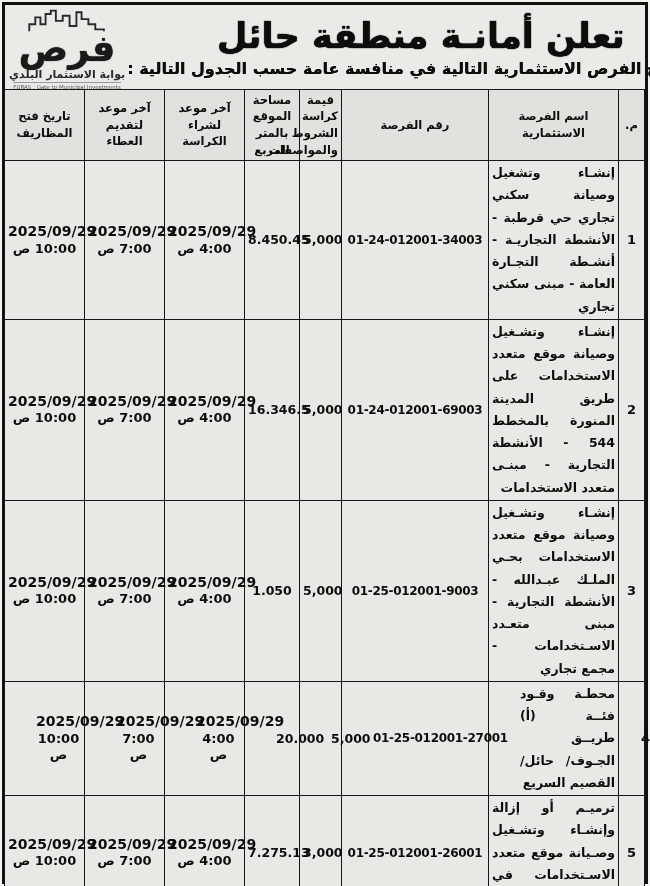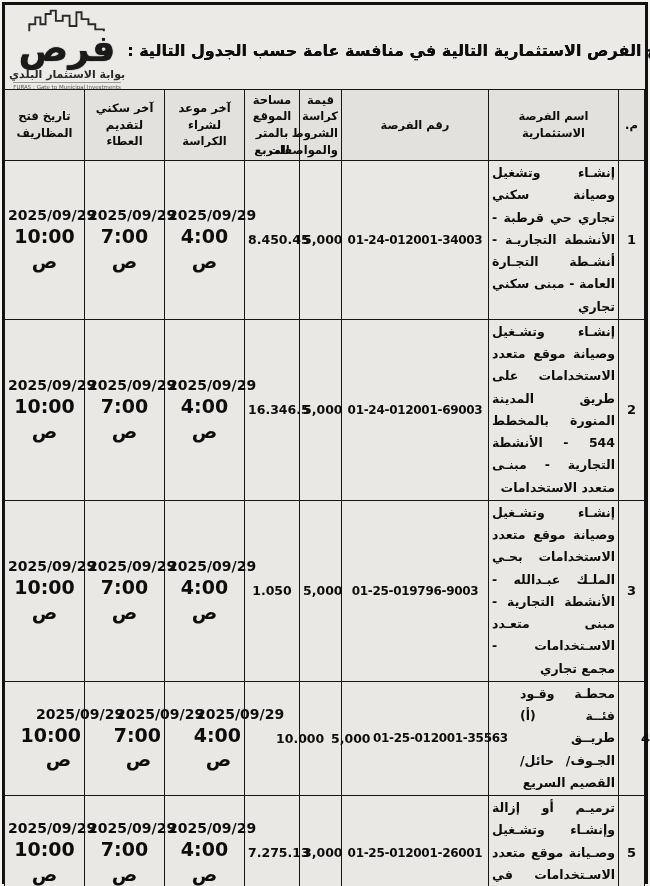--- a/index.html
+++ b/index.html
@@ -37,21 +37,21 @@
   table.opps th{background:#e2e1dd;font-size:11.5px;line-height:1.45;text-align:center;height:68px;}
   col.c-no{width:26px;}  col.c-name{width:130px;} col.c-opp{width:147px;}
   col.c-val{width:42px;} col.c-area{width:55px;}  col.c-buy{width:80px;}
   col.c-bid{width:80px;} col.c-open{width:80px;}
   td.no{ text-align:center;font-size:13px;}
   td.name{font-size:12.5px;line-height:1.78;text-align:justify;text-justify:inter-word;padding:2px 6px;}
   td.opp{ text-align:center;font-size:12px;direction:ltr;letter-spacing:-.3px;white-space:nowrap;}
   td.val, td.area{text-align:center;font-size:12.5px;direction:ltr;}
   td.date{text-align:center;font-size:14px;line-height:1.3;}
   td.date .d{direction:ltr;display:block;white-space:nowrap;}
-  td.date .t{display:block;font-size:19px;}
+  td.date .t{display:block;font-size:13px;}
   tr.r1 td{height:98px;} tr.r2 td{height:135px;} tr.r3 td{height:135px;}
   tr.r4 td{height:78px;padding-left:31px;} tr.r5 td{height:78px;}
   svg{display:block;}
 </style>
 </head>
 <body>
 
 <div class="ad-frame">
 
   <div class="masthead">
@@ -61,20 +61,21 @@
         <svg width="86" height="24" viewBox="0 0 90 28">
           <polyline points="1,27 1,19 8,19 8,11 14,11 14,19 20,19 20,7 26,7 26,3 32,3 32,15 40,15 40,9 48,9 48,21 56,21 56,5 62,5 62,13 70,13 70,19 78,19 78,25 88,25 88,27" fill="none" stroke="#2a2a2a" stroke-width="2.2"></polyline>
         </svg>
       </span>
       <div class="furas-word">فرص</div>
       <div class="furas-tag">بوابة الاستثمار البلدي</div>
       <div class="furas-tag-en">FURAS : Gate to Municipal Investments</div>
     </div>
 
     <div class="head-center">
+      <div class="head-title">تعلن أمانـة منطقة حائل</div>
       <div class="head-sub">عن طرح الفرص الاستثمارية التالية في منافسة عامة حسب الجدول التالية :</div>
     </div>
 
   </div>
 
   <table class="opps">
     <colgroup>
       <col class="c-no">
         <col class="c-name">
         <col class="c-opp">
@@ -85,21 +86,21 @@
         <col class="c-open">
     </colgroup>
     <thead>
       <tr>
         <th>م.</th>
         <th>اسم الفرصة الاستثمارية</th>
         <th>رقم الفرصة</th>
         <th>قيمة كراسة الشروط والمواصفات</th>
         <th>مساحة الموقع بالمتر المربع</th>
         <th>آخر موعد لشراء الكراسة</th>
-        <th>آخر سكني لتقديم العطاء</th>
+        <th>آخر موعد لتقديم العطاء</th>
         <th>تاريخ فتح المظاريف</th>
       </tr>
     </thead>
     <tbody>
       <tr class="r1">
         <td class="no">1</td>
         <td class="name">إنشـاء وتشغيل وصيانة سكني تجاري حي قرطبة - الأنشطة التجاريـة - أنشـطة التجـارة العامة - مبنى سكني تجاري</td>
         <td class="opp">01-24-012001-34003</td>
         <td class="val">5,000</td>
         <td class="area">8.450.45</td>
@@ -131,42 +132,42 @@
             <span class="t">7:00 ص</span>
           </td>
         <td class="date">
             <span class="d">2025/09/29</span>
             <span class="t">10:00 ص</span>
           </td>
       </tr>
       <tr class="r3">
         <td class="no">3</td>
         <td class="name">إنشـاء وتشـغيل وصيانة موقع متعدد الاستخدامات بحـي الملـك عبـدالله - الأنشطة التجارية - مبنى متعـدد الاسـتخدامات - مجمع تجاري</td>
-        <td class="opp">01-25-019796-9003</td>
+        <td class="opp">01-25-012001-9003</td>
         <td class="val">5,000</td>
         <td class="area">1.050</td>
         <td class="date">
             <span class="d">2025/09/29</span>
             <span class="t">4:00 ص</span>
           </td>
         <td class="date">
             <span class="d">2025/09/29</span>
             <span class="t">7:00 ص</span>
           </td>
         <td class="date">
             <span class="d">2025/09/29</span>
             <span class="t">10:00 ص</span>
           </td>
       </tr>
       <tr class="r4">
         <td class="no">4</td>
         <td class="name">محطـة وقـود فئــة (أ) طريــق الجـوف/ حائل/ القصيم السريع</td>
-        <td class="opp">01-25-012001-35563</td>
-        <td class="val">5,000</td>
-        <td class="area">10.000</td>
+        <td class="opp">01-25-012001-27001</td>
+        <td class="val">5,000</td>
+        <td class="area">20.000</td>
         <td class="date">
             <span class="d">2025/09/29</span>
             <span class="t">4:00 ص</span>
           </td>
         <td class="date">
             <span class="d">2025/09/29</span>
             <span class="t">7:00 ص</span>
           </td>
         <td class="date">
             <span class="d">2025/09/29</span>

